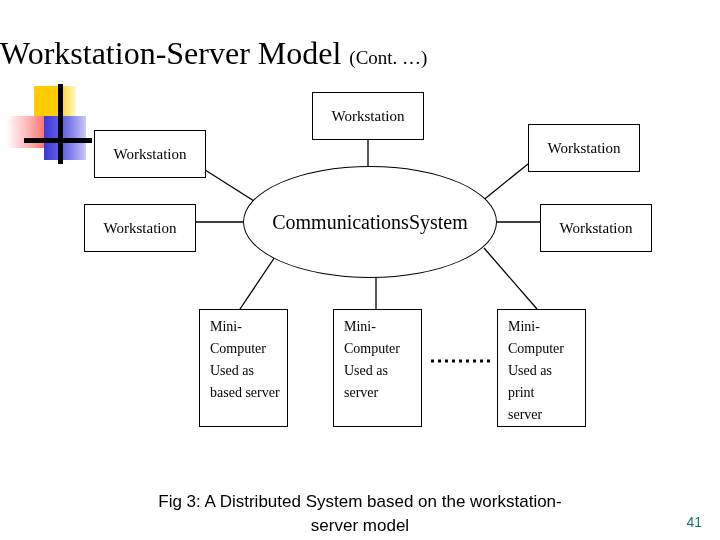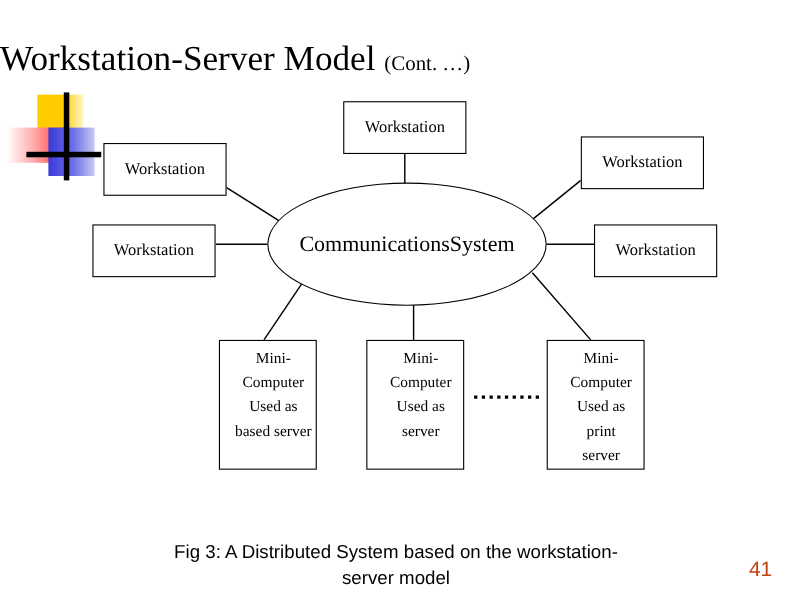--- a/index.html
+++ b/index.html
@@ -106,21 +106,21 @@
     text-align: center;
     display: flex;
     align-items: center;
     justify-content: center;
     height: 48px;
     font-family: Liberation Serif, serif;
   }
   .node.srv {
     font-size: 14px;
     line-height: 22px;
-    text-align: center;
+    text-align: left;
     padding: 6px 0 0 10px;
   }
   .node.srv .ln { display: block; white-space: nowrap; }
 
   .ellipse {
     position: absolute;
     border: 1.5px solid #000000;
     border-radius: 50%;
     background: #ffffff;
     display: flex;
@@ -148,22 +148,22 @@
     margin-top: 36px;
   }
   .caption .l2 { display: block; }
 
   
   .pageno {
     position: absolute;
     right: 18px;
     bottom: 10px;
     font-family: "Liberation Sans", sans-serif;
-    font-size: 19px;
-    color: #c2410c;
+    font-size: 14px;
+    color: #0f766e;
   }
 </style>
 </head>
 <body>
 
 <div class="slide">
 
   <div class="logo">
     <div class="sq-yellow"></div>
     <div class="sq-red"></div>

